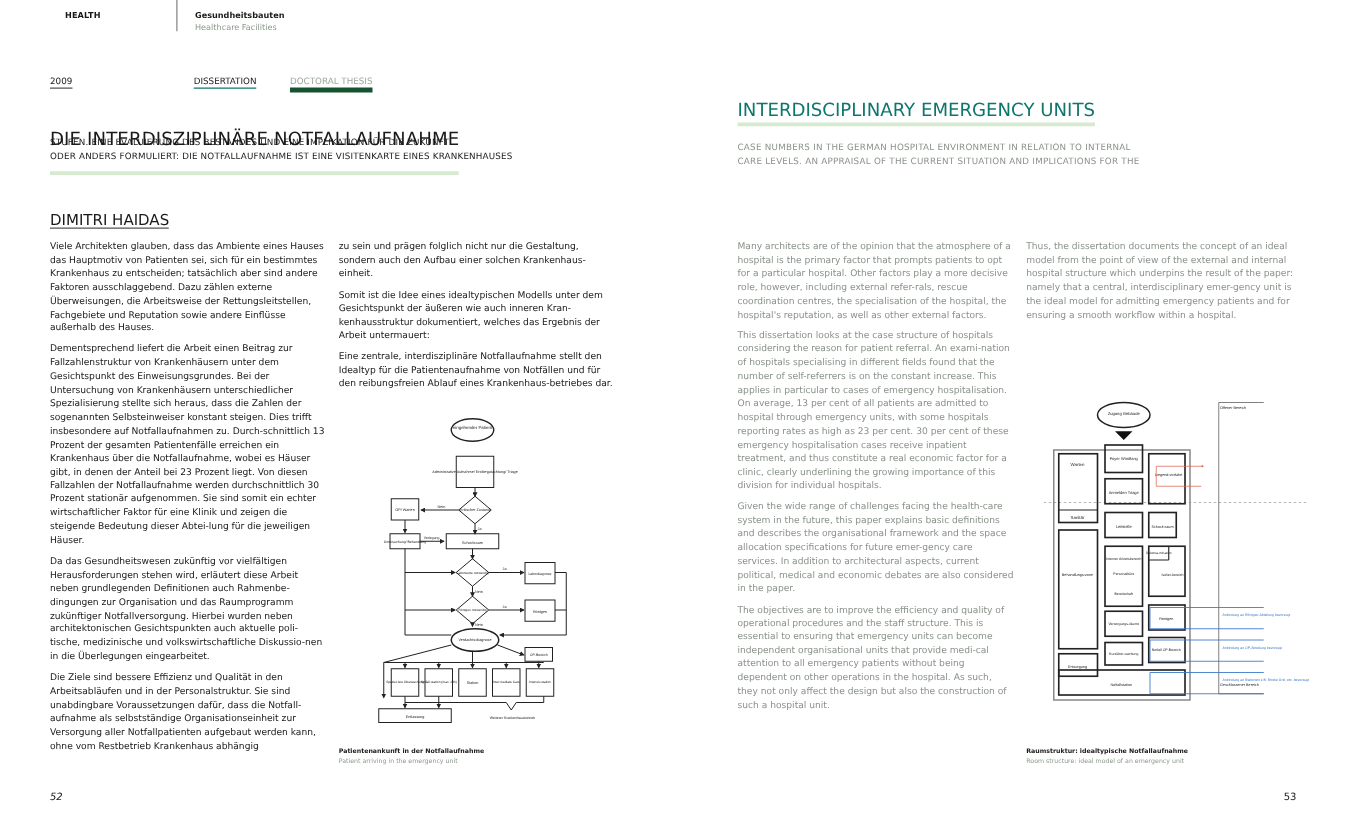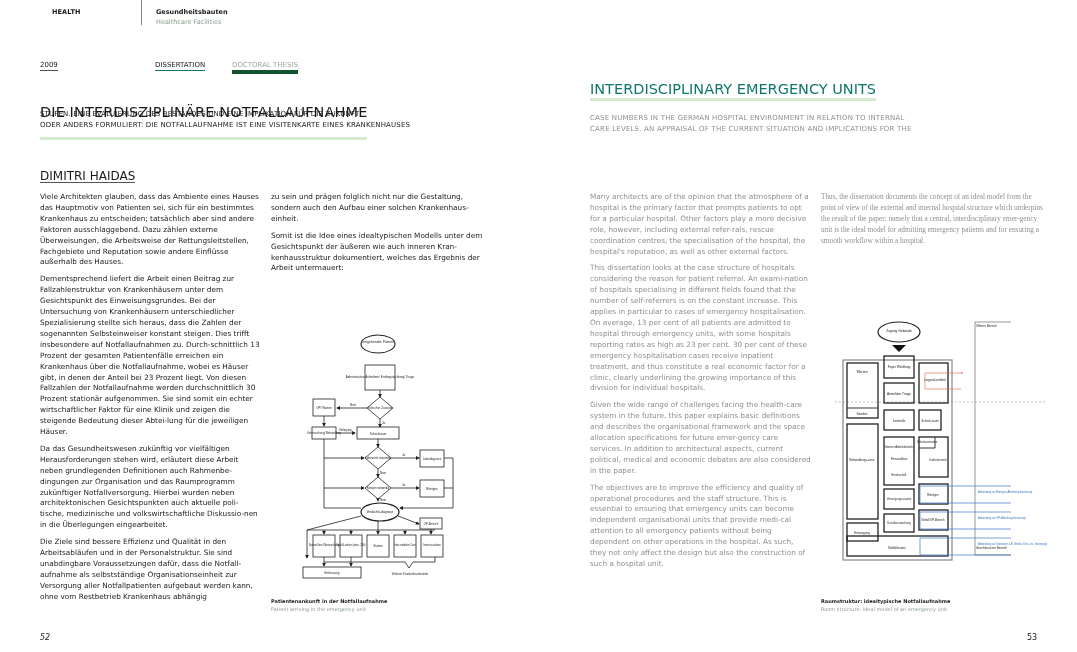--- a/index.html
+++ b/index.html
@@ -22,21 +22,21 @@
   .subtitle-de { left: 40px; top: 109px; width: 480px; font-size: 7px; line-height: 11px; letter-spacing: 0.15px; }
   .subtitle-en { left: 590px; top: 113px; width: 400px; font-size: 7px; line-height: 11px; letter-spacing: 0.2px; color: #8a928a; }
 
   .author { left: 40px; top: 152px; font-size: 12px; line-height: 12px; border-bottom: 1px solid #555; margin-top: 18px; }
 
   .col { font-size: 7.3px; line-height: 10.9px; }
   .col p { margin-bottom: 6px; }
   .col-de1 { left: 40px; top: 192px; width: 222px; }
   .col-de2 { left: 271px; top: 192px; width: 222px; }
   .col-en1 { left: 590px; top: 192px; width: 222px; color: #8a928a; }
-  .col-en2 { left: 821px; top: 192px; width: 222px; color: #8a928a; font-family: Liberation Serif, serif; }
+  .col-en2 { left: 821px; top: 192px; width: 222px; color: #8a928a; }
 
   .pagenum-l { left: 40px; top: 633px; font-size: 8px; font-style: italic; }
   .pagenum-r { left: 1027px; top: 633px; font-size: 8px; }
 
   .caption-de { font-size: 5px; font-weight: bold; }
   .caption-en { font-size: 5px; color: #8a9a8a; margin-top: 2px; }
   .cap-l { left: 271px; top: 598px; }
   .cap-r { left: 821px; top: 598px; }
 
   svg text { font-family: "Liberation Sans", sans-serif; }
@@ -69,20 +69,21 @@
 
 <div class="abs col col-de1">
   <p>Viele Architekten glauben, dass das Ambiente eines Hauses das Hauptmotiv von Patienten sei, sich für ein bestimmtes Krankenhaus zu entscheiden; tatsächlich aber sind andere Faktoren ausschlaggebend. Dazu zählen externe Überweisungen, die Arbeitsweise der Rettungsleitstellen, Fachgebiete und Reputation sowie andere Einflüsse außerhalb des Hauses.</p>
   <p>Dementsprechend liefert die Arbeit einen Beitrag zur Fallzahlenstruktur von Krankenhäusern unter dem Gesichtspunkt des Einweisungsgrundes. Bei der Untersuchung von Krankenhäusern unterschiedlicher Spezialisierung stellte sich heraus, dass die Zahlen der sogenannten Selbsteinweiser konstant steigen. Dies trifft insbesondere auf Notfallaufnahmen zu. Durch-schnittlich 13 Prozent der gesamten Patientenfälle erreichen ein Krankenhaus über die Notfallaufnahme, wobei es Häuser gibt, in denen der Anteil bei 23 Prozent liegt. Von diesen Fallzahlen der Notfallaufnahme werden durchschnittlich 30 Prozent stationär aufgenommen. Sie sind somit ein echter wirtschaftlicher Faktor für eine Klinik und zeigen die steigende Bedeutung dieser Abtei-lung für die jeweiligen Häuser.</p>
   <p>Da das Gesundheitswesen zukünftig vor vielfältigen Herausforderungen stehen wird, erläutert diese Arbeit neben grundlegenden Definitionen auch Rahmenbe-dingungen zur Organisation und das Raumprogramm zukünftiger Notfallversorgung. Hierbei wurden neben architektonischen Gesichtspunkten auch aktuelle poli-tische, medizinische und volkswirtschaftliche Diskussio-nen in die Überlegungen eingearbeitet.</p>
   <p>Die Ziele sind bessere Effizienz und Qualität in den Arbeitsabläufen und in der Personalstruktur. Sie sind unabdingbare Voraussetzungen dafür, dass die Notfall-aufnahme als selbstständige Organisationseinheit zur Versorgung aller Notfallpatienten aufgebaut werden kann, ohne vom Restbetrieb Krankenhaus abhängig</p>
 </div>
 <div class="abs col col-de2">
   <p>zu sein und prägen folglich nicht nur die Gestaltung, sondern auch den Aufbau einer solchen Krankenhaus-einheit.</p>
   <p>Somit ist die Idee eines idealtypischen Modells unter dem Gesichtspunkt der äußeren wie auch inneren Kran-kenhausstruktur dokumentiert, welches das Ergebnis der Arbeit untermauert:</p>
+  <p>Eine zentrale, interdisziplinäre Notfallaufnahme stellt den Idealtyp für die Patientenaufnahme von Notfällen und für den reibungsfreien Ablauf eines Krankenhaus-betriebes dar.</p>
 </div>
 <div class="abs col col-en1">
   <p>Many architects are of the opinion that the atmosphere of a hospital is the primary factor that prompts patients to opt for a particular hospital. Other factors play a more decisive role, however, including external refer-rals, rescue coordination centres, the specialisation of the hospital, the hospital's reputation, as well as other external factors.</p>
   <p>This dissertation looks at the case structure of hospitals considering the reason for patient referral. An exami-nation of hospitals specialising in different fields found that the number of self-referrers is on the constant increase. This applies in particular to cases of emergency hospitalisation. On average, 13 per cent of all patients are admitted to hospital through emergency units, with some hospitals reporting rates as high as 23 per cent. 30 per cent of these emergency hospitalisation cases receive inpatient treatment, and thus constitute a real economic factor for a clinic, clearly underlining the growing importance of this division for individual hospitals.</p>
   <p>Given the wide range of challenges facing the health-care system in the future, this paper explains basic definitions and describes the organisational framework and the space allocation specifications for future emer-gency care services. In addition to architectural aspects, current political, medical and economic debates are also considered in the paper.</p>
   <p>The objectives are to improve the efficiency and quality of operational procedures and the staff structure. This is essential to ensuring that emergency units can become independent organisational units that provide medi-cal attention to all emergency patients without being dependent on other operations in the hospital. As such, they not only affect the design but also the construction of such a hospital unit.</p>
 </div>
 <div class="abs col col-en2">
   <p>Thus, the dissertation documents the concept of an ideal model from the point of view of the external and internal hospital structure which underpins the result of the paper: namely that a central, interdisciplinary emer-gency unit is the ideal model for admitting emergency patients and for ensuring a smooth workflow within a hospital.</p>
 </div>

